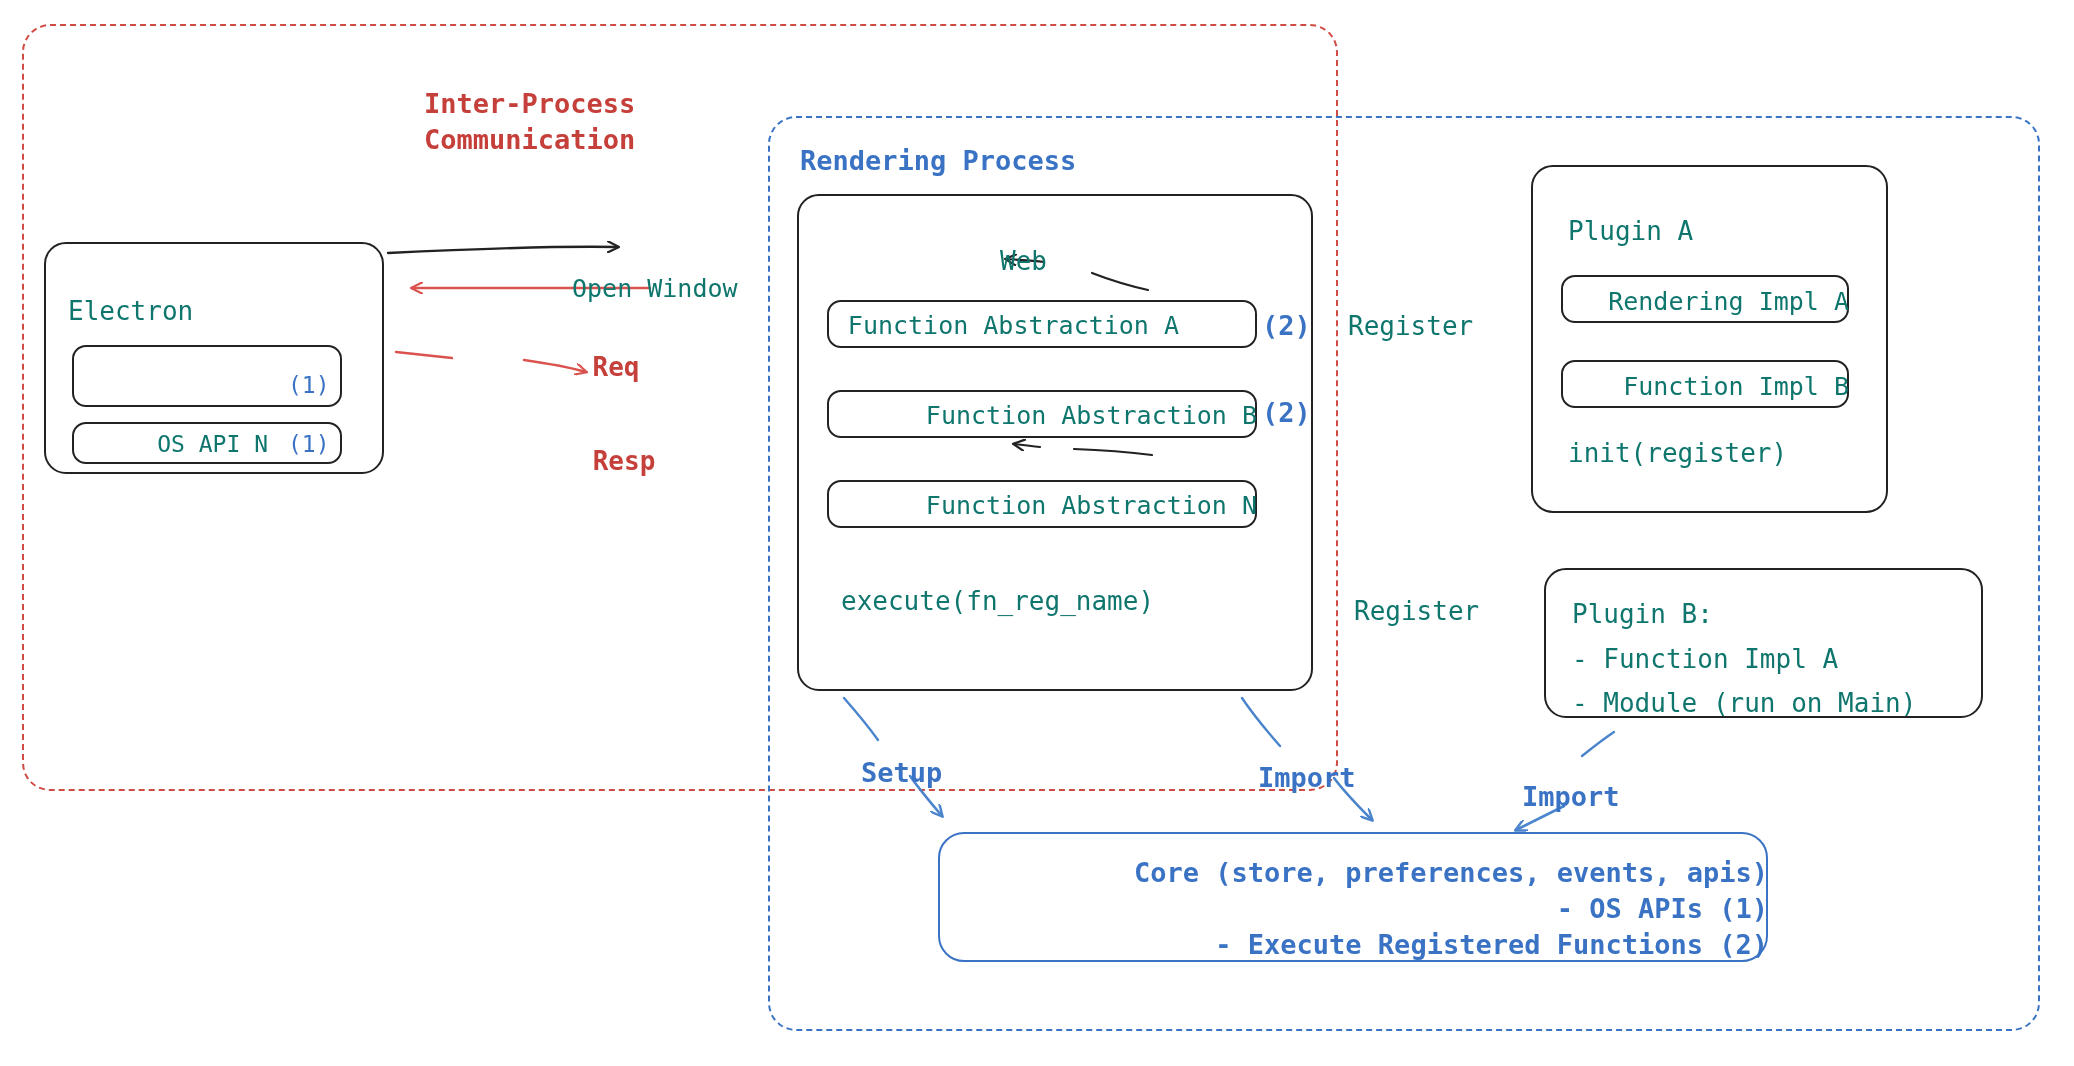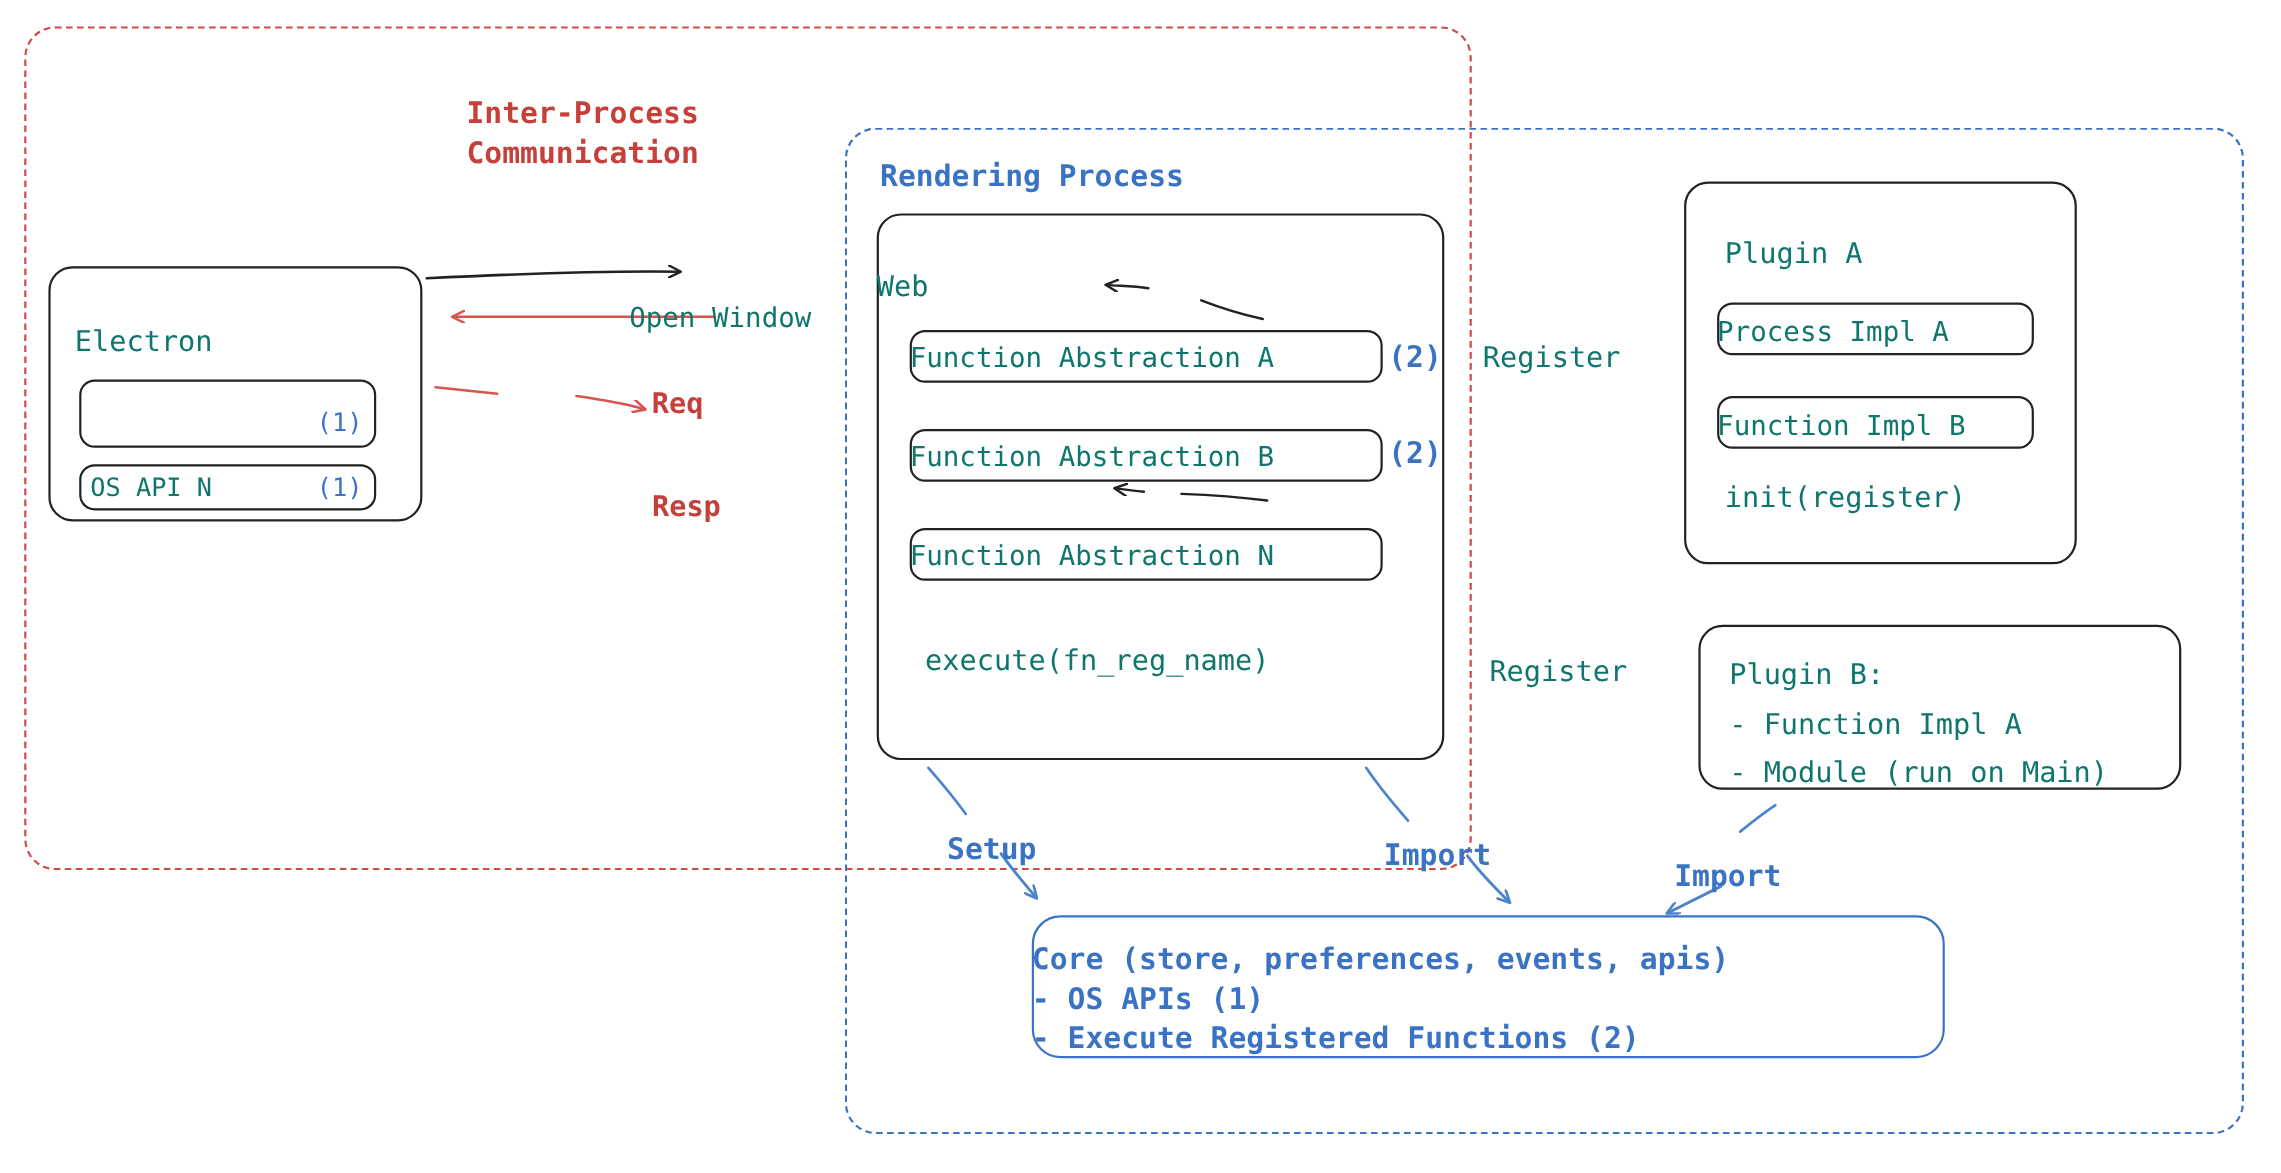--- a/index.html
+++ b/index.html
@@ -28,21 +28,21 @@
   }
 
   
   .lbl {
     position: absolute;
     white-space: pre;
     font-family: "DejaVu Sans Mono", "Liberation Mono", monospace;
     color: #1a1a1a;
     line-height: 1.28;
   }
-  .lbl.center { text-align: left; }
+  .lbl.center { text-align: right; }
 
   .t-red   { color: #c6403b; }
   .t-blue  { color: #3b73c4; }
   .t-black { color: #0f766e; }
 
   .bold { font-weight: bold; }
 
   
   .box {
     position: absolute;
@@ -180,21 +180,21 @@
 
   <div class="lbl t-black" style="left:1348px; top:310px; font-size:26px;">Register</div>
 
   <div class="lbl t-black" style="left:1354px; top:595px; font-size:26px;">Register</div>
 
   <div class="box" style="left:1531px; top:165px; width:357px; height:348px;"></div>
 
   <div class="lbl t-black" style="left:1568px; top:215px; font-size:26px;">Plugin A</div>
 
   <div class="box inner" style="left:1561px; top:275px; width:288px; height:48px;"></div>
-  <div class="lbl center t-black" style="left:1561px; top:286px; width:288px; font-size:25px;">Process Impl A</div>
+  <div class="lbl center t-black" style="left:1561px; top:286px; width:288px; font-size:25px;">Rendering Impl A</div>
 
   <div class="box inner" style="left:1561px; top:360px; width:288px; height:48px;"></div>
   <div class="lbl center t-black" style="left:1561px; top:371px; width:288px; font-size:25px;">Function Impl B</div>
 
   <div class="lbl t-black" style="left:1568px; top:437px; font-size:26px;">init(register)</div>
 
   <div class="box" style="left:1544px; top:568px; width:439px; height:150px;"></div>
 
   <div class="lbl t-black" style="left:1572px; top:598px; font-size:26px;">Plugin B:</div>
   <div class="lbl t-black" style="left:1572px; top:687px; font-size:26px;">- Module (run on Main)</div>

